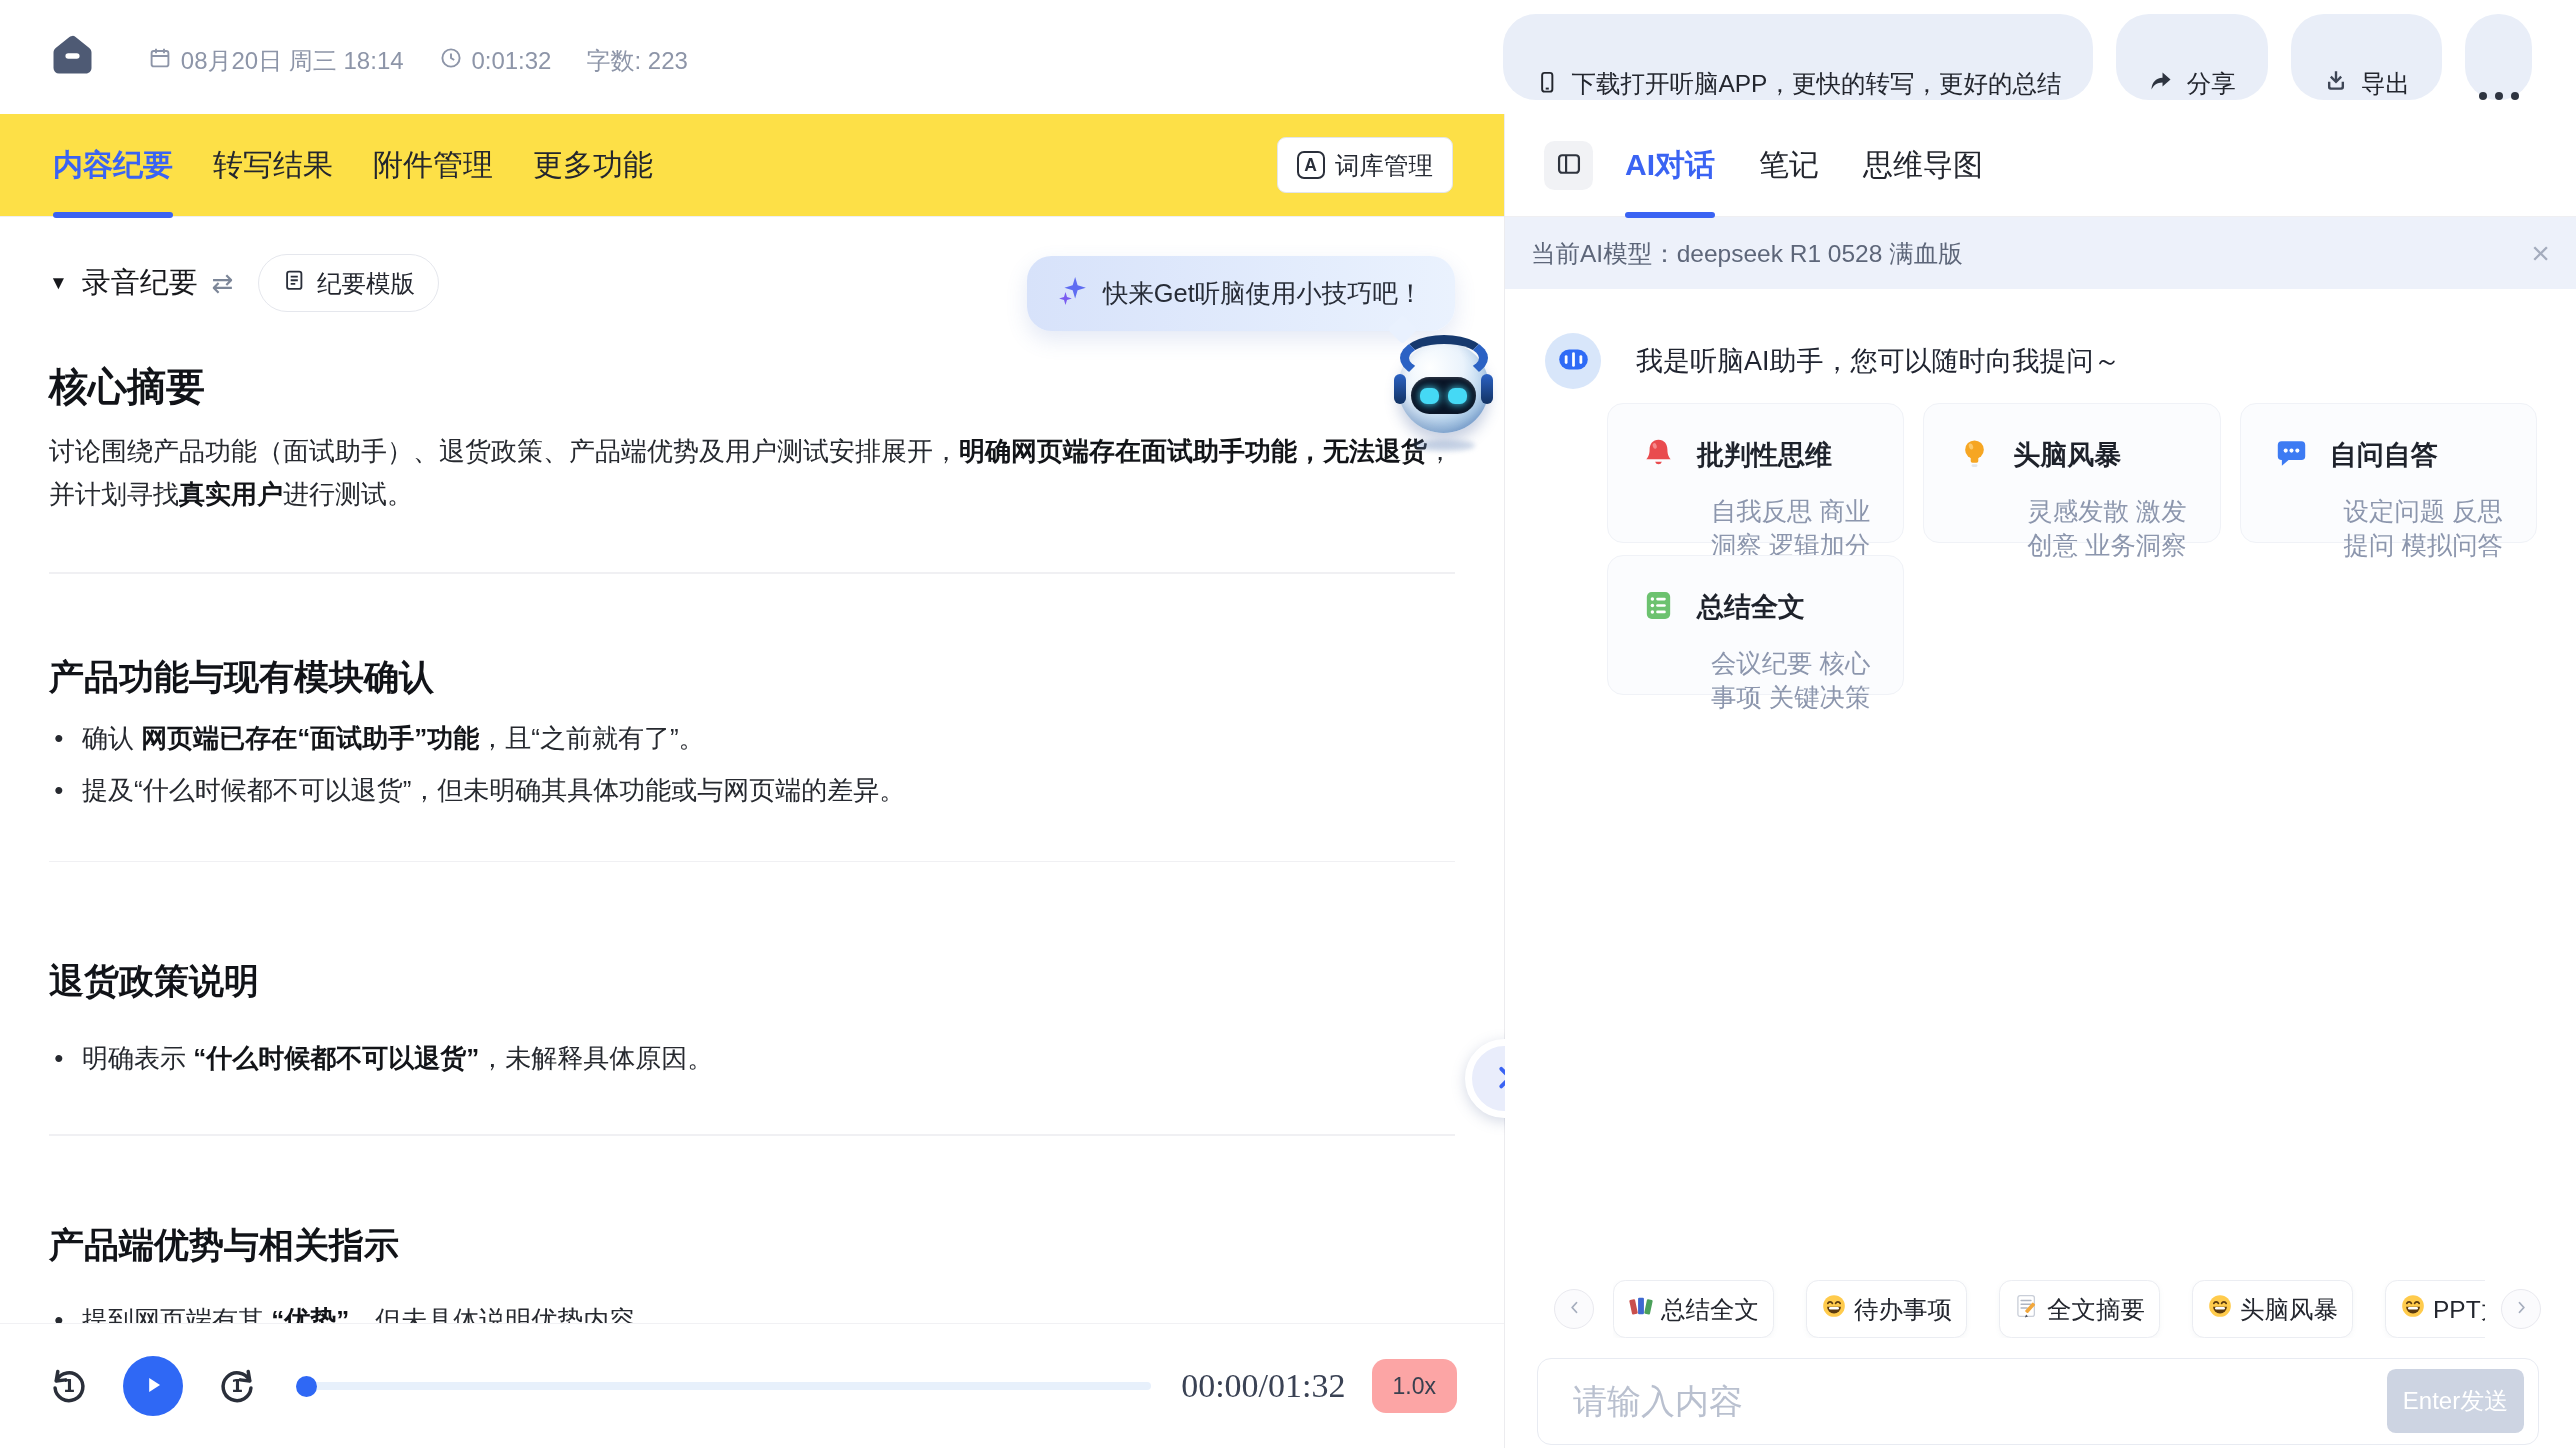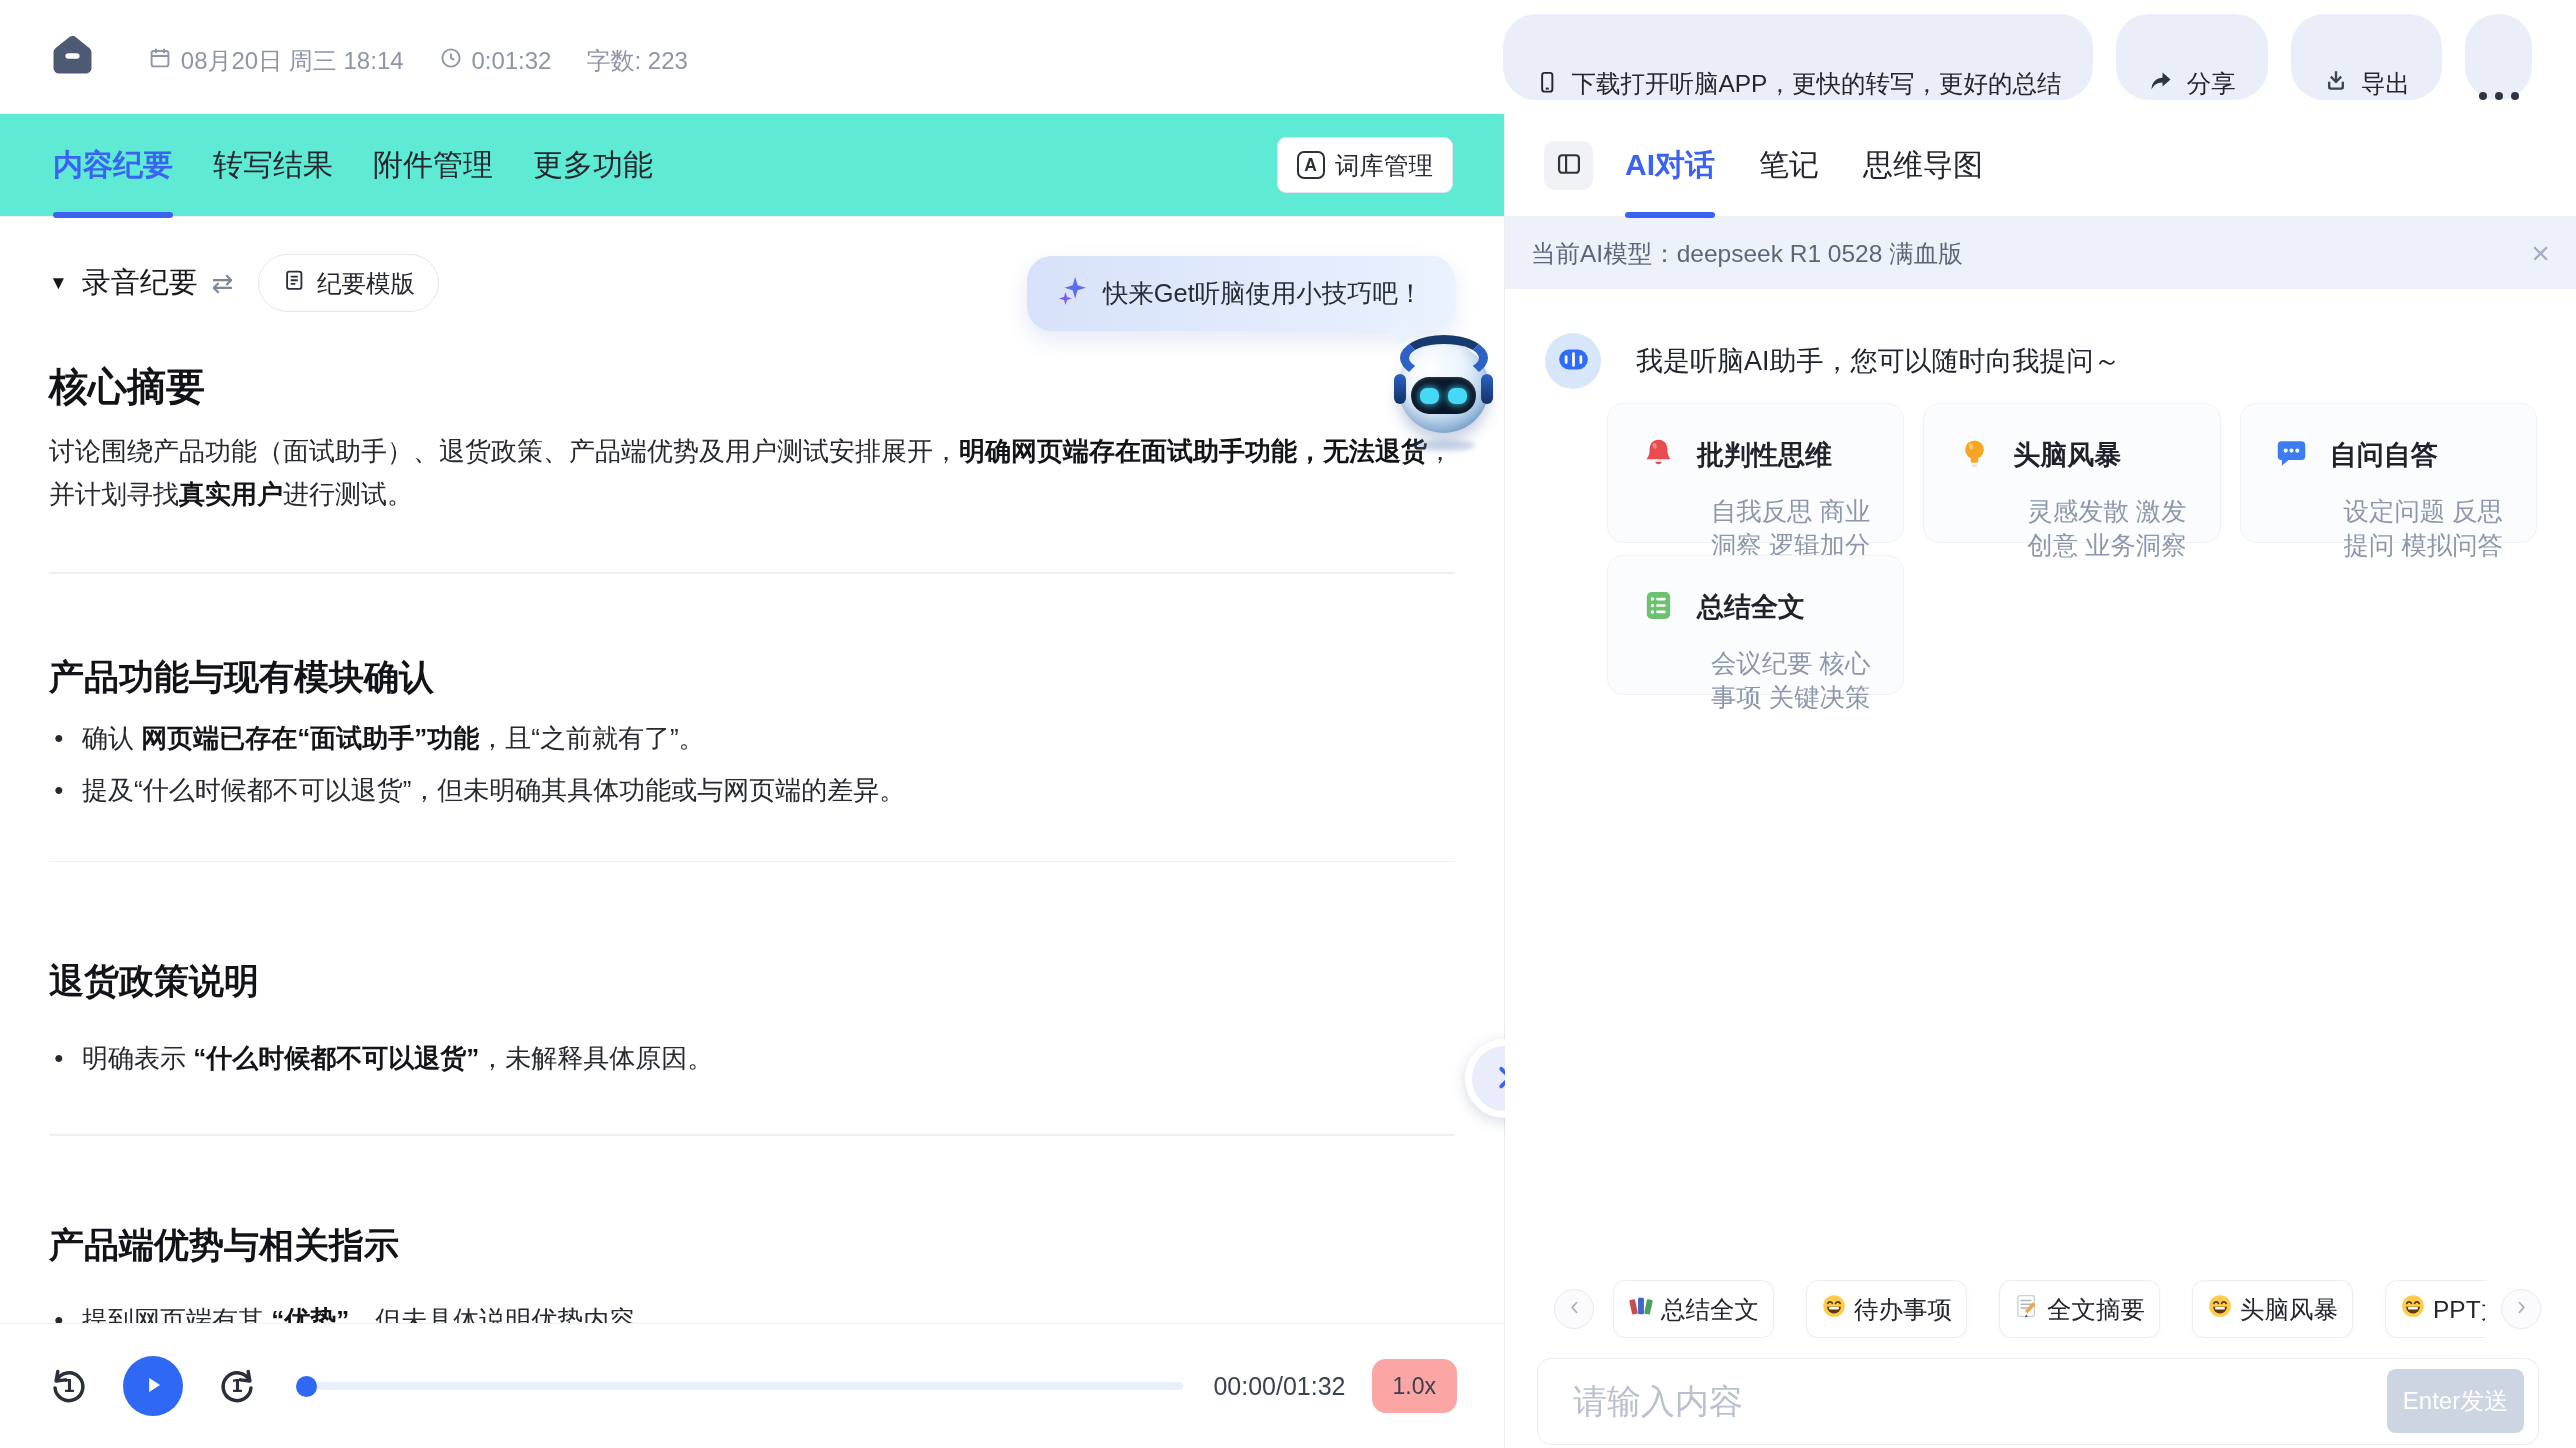--- a/index.html
+++ b/index.html
@@ -18,21 +18,21 @@
   .doc-title { font-size:32px; font-weight:700; color:#1F222A; line-height:39px; }
   .meta { margin-top:8.8px; display:flex; align-items:center; gap:35px; font-size:24px; color:#8D95A8; }
   .meta-item { display:flex; align-items:center; gap:8.8px; }
   .hright { margin-left:auto; margin-right:44px; display:flex; align-items:center; gap:23px; }
   .pill { height:86px; border-radius:33px; background:#E9EEF8; display:flex; align-items:flex-end; gap:12.3px; padding:0 32px; font-size:24.5px; color:#23262E; white-space:nowrap; }
   .pill-round { width:67px; padding:0; justify-content:center; }
   .dots { display:flex; gap:8px; }
   .dots i { width:8px; height:8px; border-radius:50%; background:#2E3440; }
 
   
-  .ltabs { position:absolute; top:114px; left:0; width:1504px; height:103px; border-bottom:1.8px solid #EFEFF2; display:flex; align-items:center; padding-left:53px; background:#5eead4; }
+  .ltabs { position:absolute; top:114px; left:0; width:1504px; height:103px; border-bottom:1.8px solid #EFEFF2; display:flex; align-items:center; padding-left:53px; background:#fde047; }
   .tab { position:relative; height:100%; display:flex; align-items:center; font-size:30px; color:#23262E; margin-right:40px; }
   .tab.active { color:#3A63F3; font-weight:700; }
   .tab.active::after { content:""; position:absolute; left:0; bottom:-1.8px; width:100%; height:6.1px; border-radius:3.5px; background:#3A63F3; }
   .glossary { margin-left:auto; margin-right:51px; height:56px; border:1.8px solid #E2E5EC; border-radius:8.8px; display:flex; align-items:center; gap:10.5px; padding:0 19px; font-size:24.5px; color:#262A33; background:#fff; }
   .icon-a { width:28px; height:28px; border:2.6px solid #2A2F3A; border-radius:7px; display:flex; align-items:center; justify-content:center; font-size:17.5px; font-weight:700; color:#2A2F3A; }
   .icon-a::before { content:"A"; }
 
   
   .content { position:absolute; top:219px; left:0; width:1504px; bottom:125px; padding:0 49px; overflow:hidden; background:#fff; }
   .secrow { margin-top:35px; display:flex; align-items:center; height:58px; }
@@ -70,21 +70,21 @@
   .bot .eye { width:19px; height:16px; border-radius:7px; background:#45D9F5; box-shadow:0 0 8.8px #45D9F5; }
   .bot .shadow { width:61px; height:10.5px; border-radius:50%; background:rgba(110,140,190,.35); filter:blur(2.6px); margin:7px auto 0; }
 
   
   .player { position:absolute; left:0; bottom:0; width:1504px; height:125px; border-top:1.8px solid #F1F1F4; background:#fff;
             display:flex; align-items:center; padding:0 47px; }
   .pbtn { display:flex; align-items:center; justify-content:center; }
   .play { width:60px; height:60px; border-radius:50%; background:#2F68F5; margin:0 32px; }
   .track { flex:1; height:8.8px; background:#E7F0FB; border-radius:4.4px; margin-left:37px; position:relative; }
   .knob { position:absolute; left:0; top:-6.1px; width:21px; height:21px; border-radius:50%; background:#2F68F5; }
-  .ptime { margin-left:30px; font-family:Liberation Sans, sans-serif; font-size:25px; color:#3A4254; }
+  .ptime { margin-left:30px; font-family:Liberation Serif, serif; font-size:34px; color:#3A4254; }
   .speed { margin-left:26px; height:54px; padding:0 21px; border-radius:14px; background:#fca5a5; font-size:23px; color:#39404F; display:flex; align-items:center; }
 
   
   .vline { position:absolute; left:1504px; top:114px; bottom:0; width:1.8px; background:#ECECEF; }
   .collapse { position:absolute; left:1465px; top:1039px; width:79px; height:79px; border-radius:50%;
     background:#E9EDFB; border:7px solid #fff; box-shadow:0 3.5px 14px rgba(100,120,160,.28);
     display:flex; align-items:center; justify-content:center; }
 
   
   .rpanel { position:absolute; left:1505px; top:114px; right:0; bottom:0; background:#fff; }

